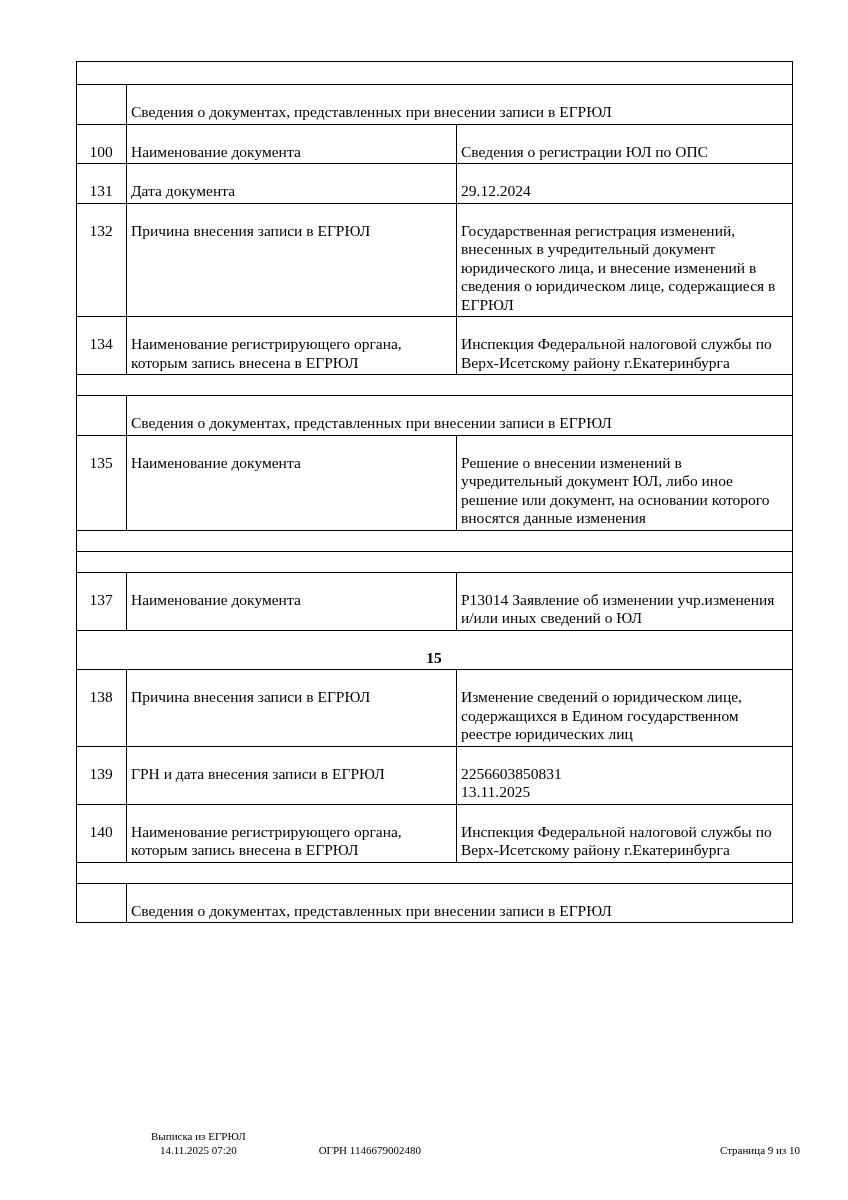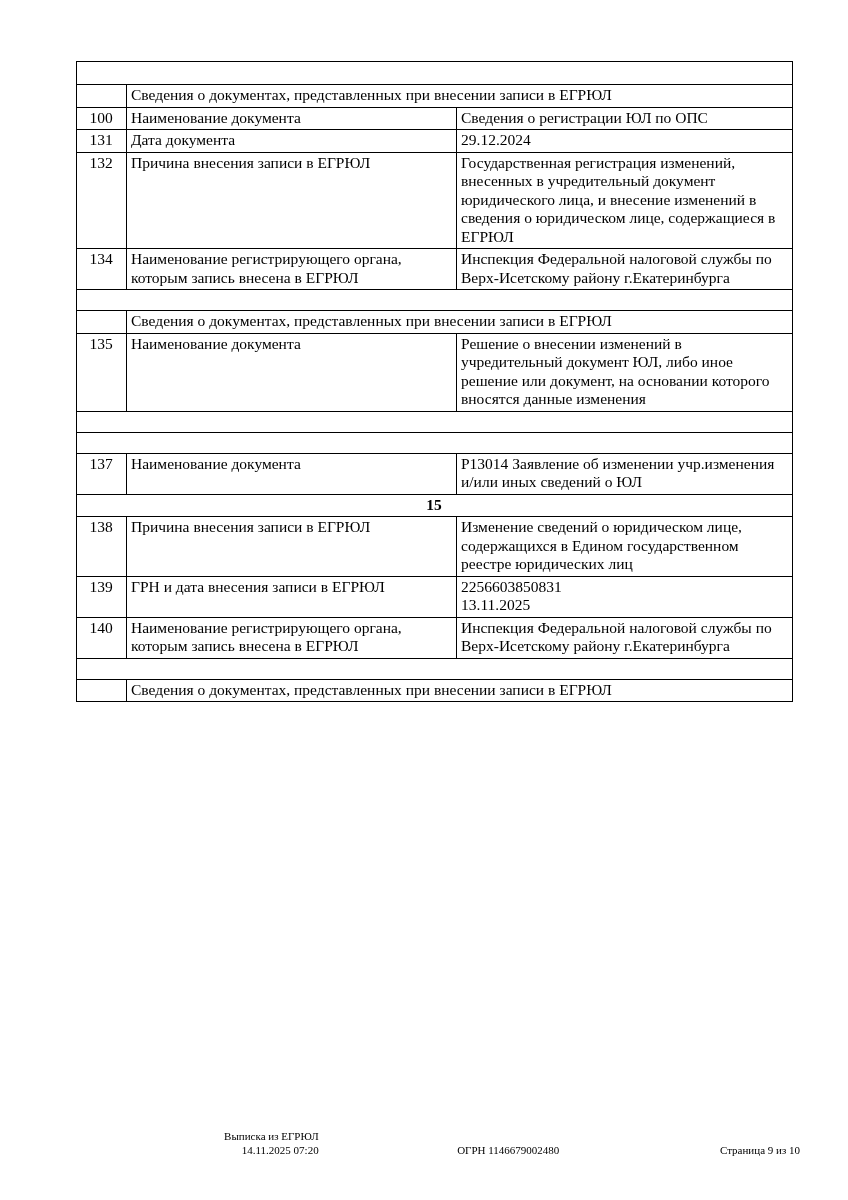--- a/index.html
+++ b/index.html
@@ -15,21 +15,21 @@
     position: absolute;
     left: 76px; top: 61px;
     width: 716px;
     border-collapse: collapse;
     table-layout: fixed;
   }
   .egrul-table td {
     border: 1px solid #000;
     font-size: 15.5px;
     line-height: 18.5px;
-    padding: 1px 5px 2px 4px;
+    padding: 18px 5px 2px 4px;
     vertical-align: top;
     word-wrap: break-word;
   }
   .col-num   { width: 50px; }
   .col-label { width: 330px; }
   .col-value { width: 336px; }
   .num-cell  { text-align: center; padding-left: 2px; padding-right: 2px; }
   .value-cell { white-space: pre-line; }
   .spacer-row td { height: 21px; padding: 0; }
   .top-spacer td { height: 23px; }
@@ -42,22 +42,22 @@
   .page-footer {
     position: absolute;
     left: 78px; right: 48px;
     top: 1130px;
     display: flex;
     justify-content: space-between;
     align-items: flex-end;
     font-size: 11px;
     line-height: 13.5px;
   }
-  .footer-left   { flex: 1; text-align: right; }
-  .footer-center { flex: 1; text-align: right; }
+  .footer-left   { flex: 1; text-align: center; }
+  .footer-center { flex: 1; text-align: left; }
   .footer-right  { flex: 1; text-align: right; }
 </style>
 </head>
 <body>
 
 <table class="egrul-table">
   <colgroup>
     <col class="col-num">
       <col class="col-label">
       <col class="col-value">

